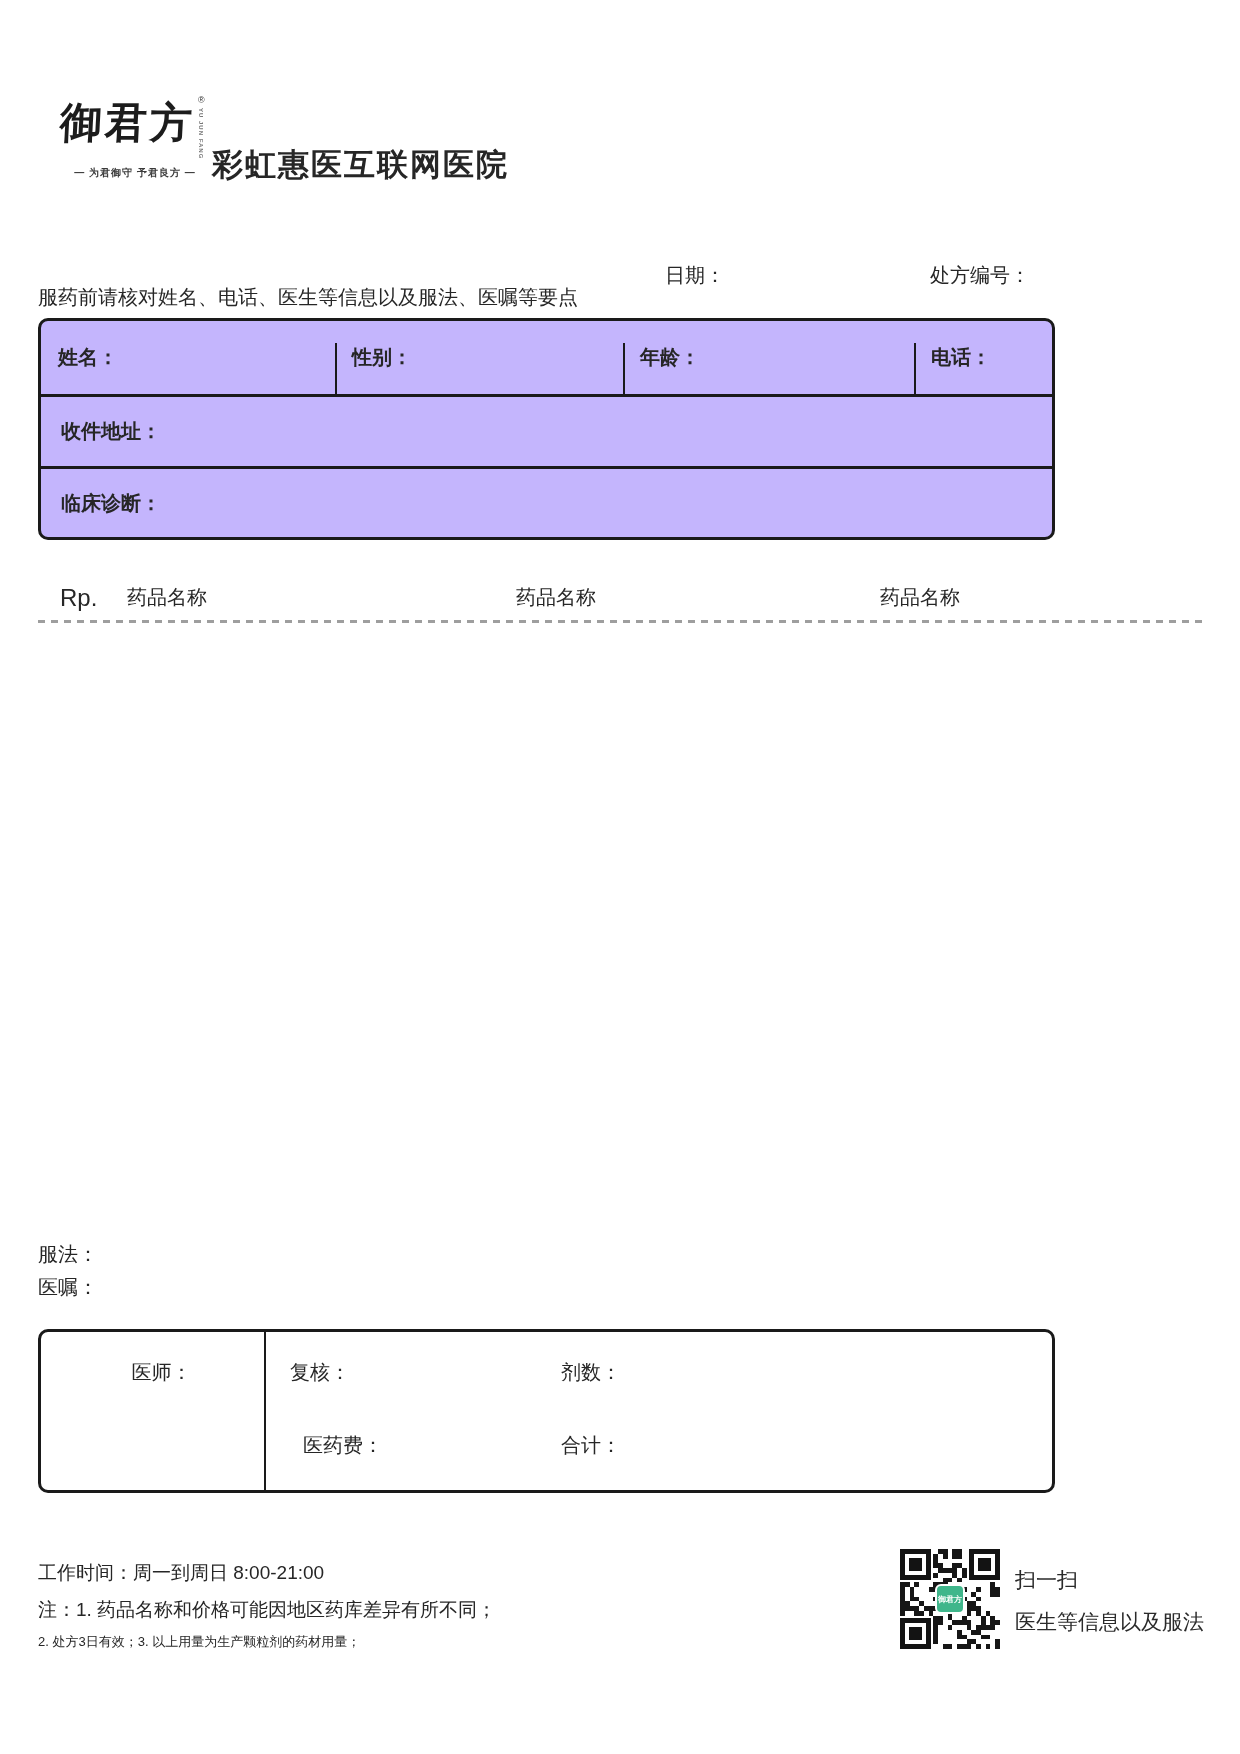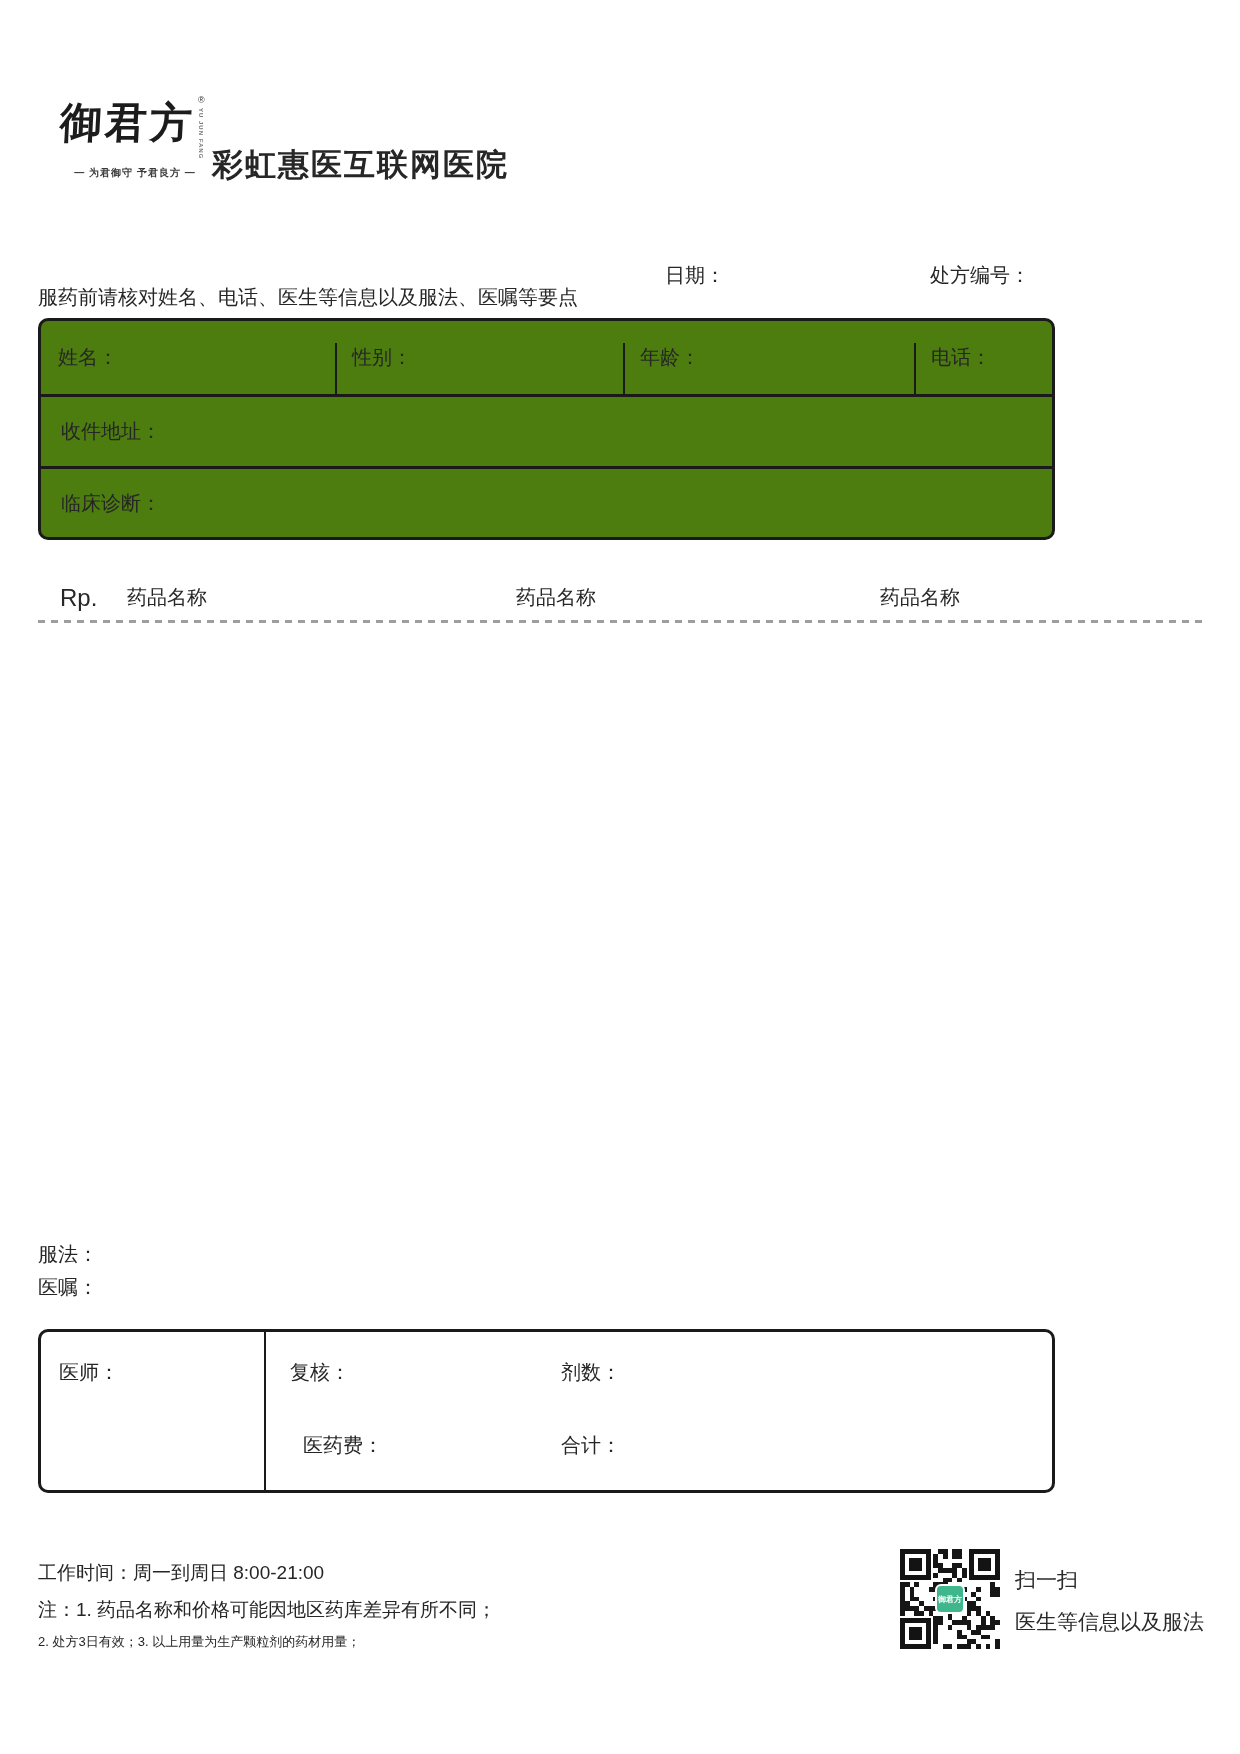--- a/index.html
+++ b/index.html
@@ -44,21 +44,21 @@
   
   .meta-row { position:absolute; left:0; top:262px; width:100%; height:28px; font-size:20px; color:#262626; }
   .reminder-text { position:absolute; left:38px; white-space:nowrap;margin-top:22px; }
   .date-label { position:absolute; left:665px; }
   .rx-no-label { position:absolute; left:930px; }
 
   
   .patient-box {
     position:absolute; left:38px; top:318px; width:1017px; height:222px;
     border:3px solid #1a1a1a; border-radius:10px;
-    display:flex; flex-direction:column; background:#4d7c0f;
+    display:flex; flex-direction:column; background:#c4b5fd;font-weight:bold;
   }
   .p-row { display:flex; align-items:center; font-size:20px; color:#262626; }
   .p-row1 { height:76px; border-bottom:3px solid #1a1a1a; padding:0; }
   .p-row2 { height:72px; border-bottom:3px solid #1a1a1a; padding-left:20px; }
   .p-row3 { flex:1; padding-left:20px; }
   .p-cell { display:flex; align-items:center; height:100%; padding-left:17px; position:relative; }
   .p-cell.c1 { width:294px; }
   .p-cell.c2 { width:288px; }
   .p-cell.c3 { width:291px; }
   .p-cell.c4 { flex:1; }
@@ -80,21 +80,21 @@
   }
 
   
   .usage-label { position:absolute; left:38px; top:1228px; font-size:20px; color:#262626;margin-top:13px; }
   .advice-label { position:absolute; left:38px; top:1274px; font-size:20px; color:#262626; }
 
   
   .sign-box {
     position:absolute; left:38px; top:1329px; width:1017px; height:164px;
     border:3px solid #1a1a1a; border-radius:10px; display:flex; background:#fff;
-    font-size:20px; color:#262626;
+    font-size:20px; color:#262626;text-align:center;
   }
   .sign-left { width:225px; border-right:2px solid #1a1a1a; padding:27px 0 0 18px; }
   .sign-right { flex:1; position:relative; }
   .sign-reviewer { position:absolute; left:24px; top:27px; }
   .sign-doses { position:absolute; left:295px; top:27px; }
   .sign-fee { position:absolute; left:24px; top:100px;margin-left:13px; }
   .sign-total { position:absolute; left:295px; top:100px; }
 
   
   .work-hours { position:absolute; left:38px; top:1560px; font-size:19px; color:#262626; }

